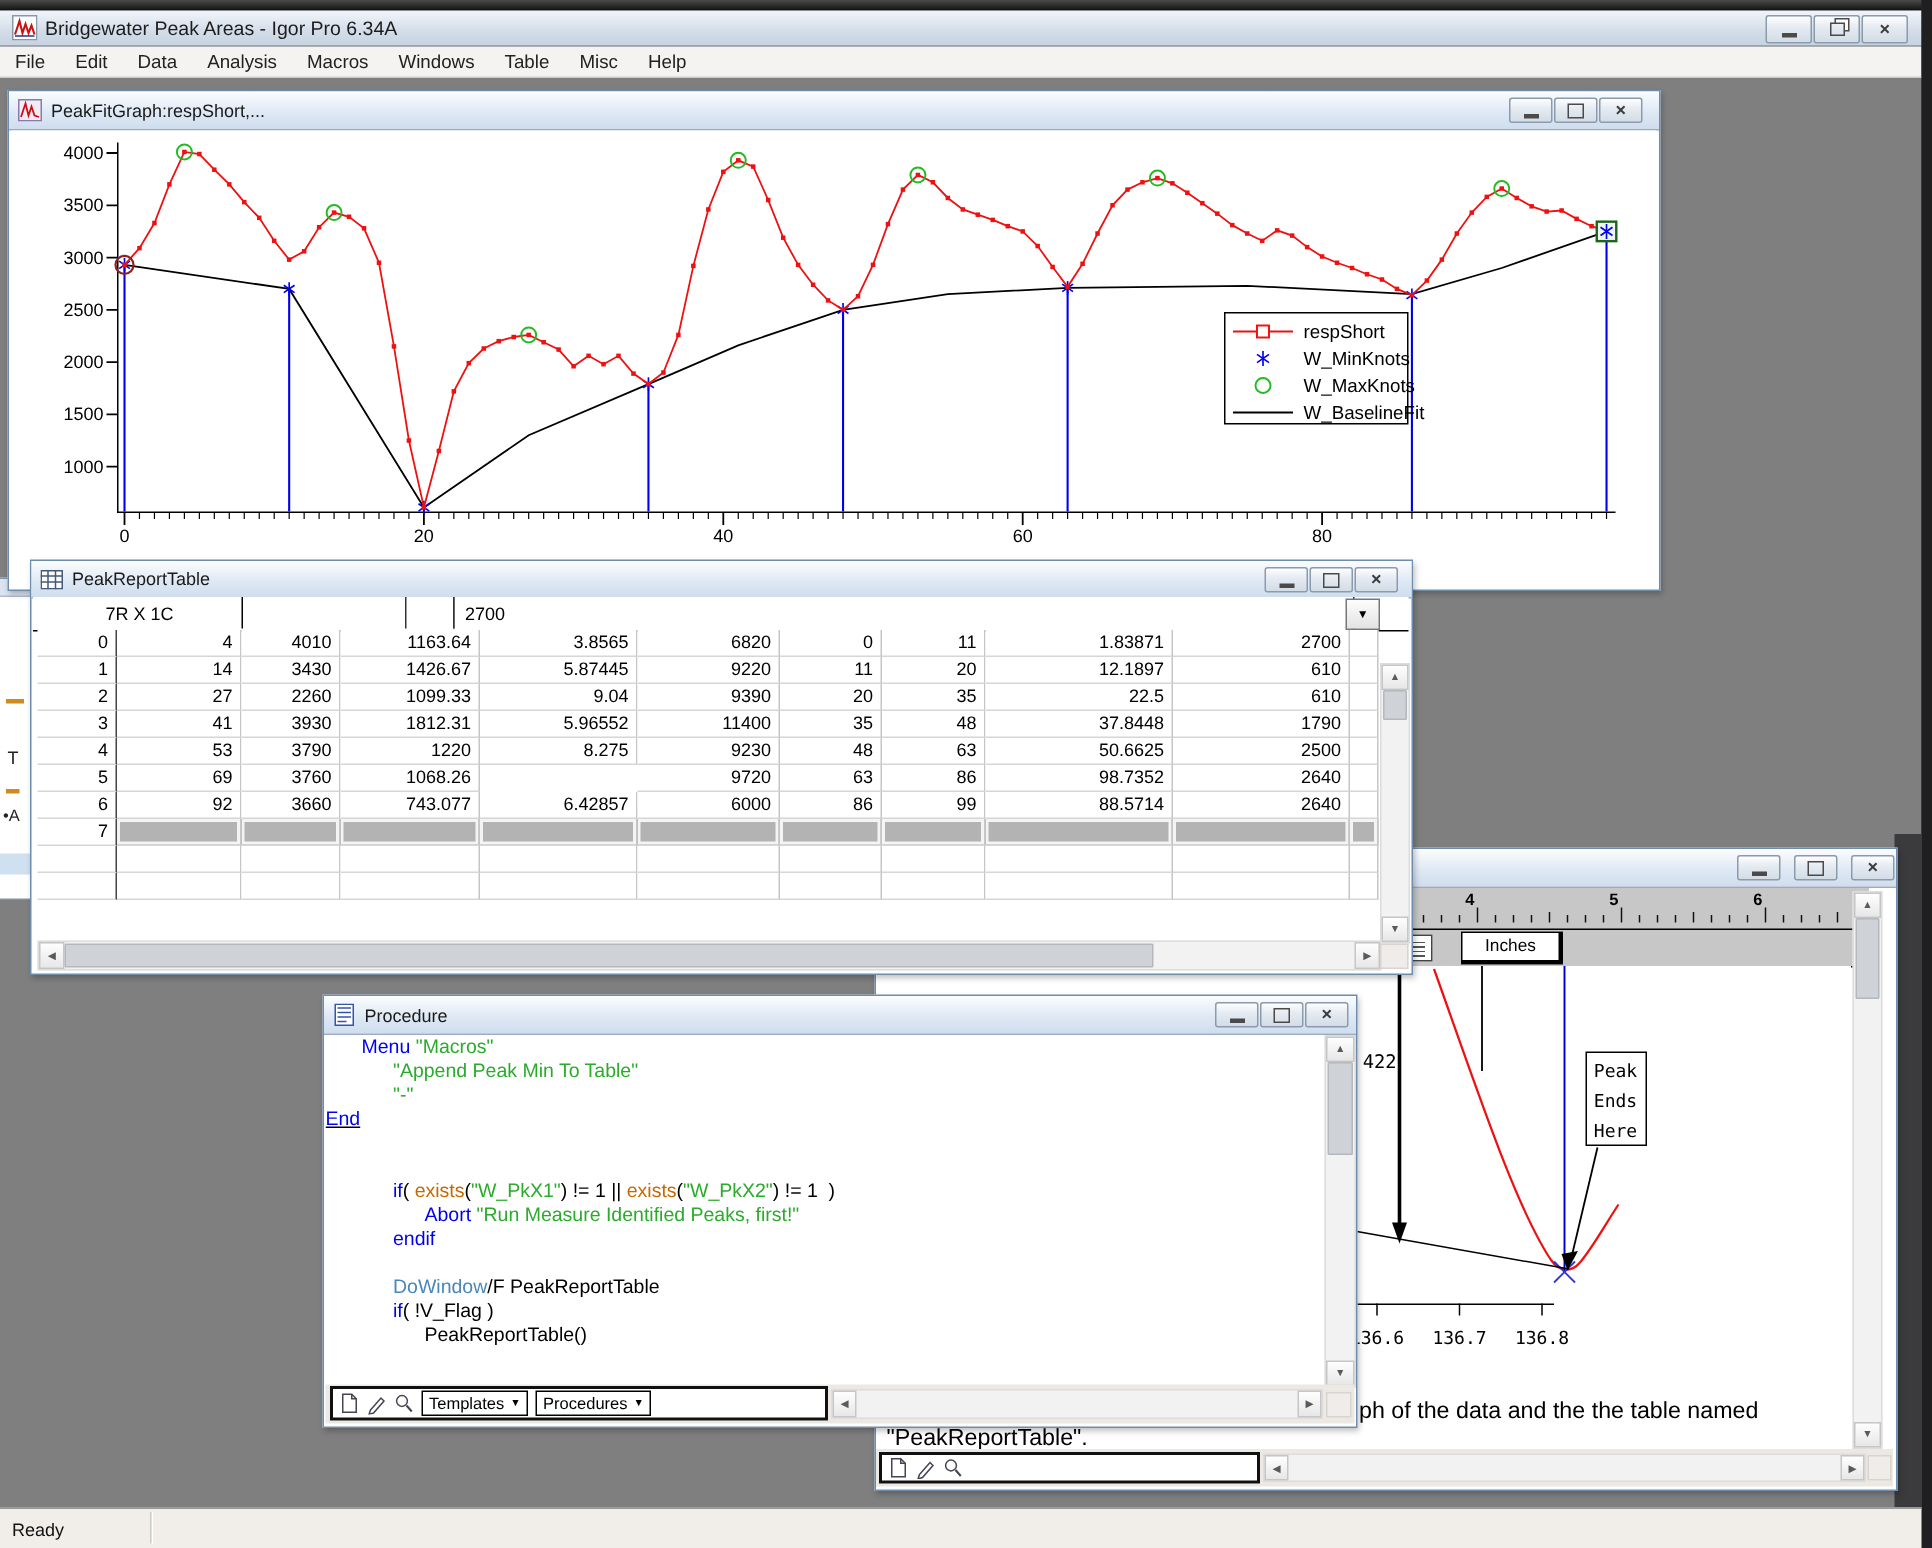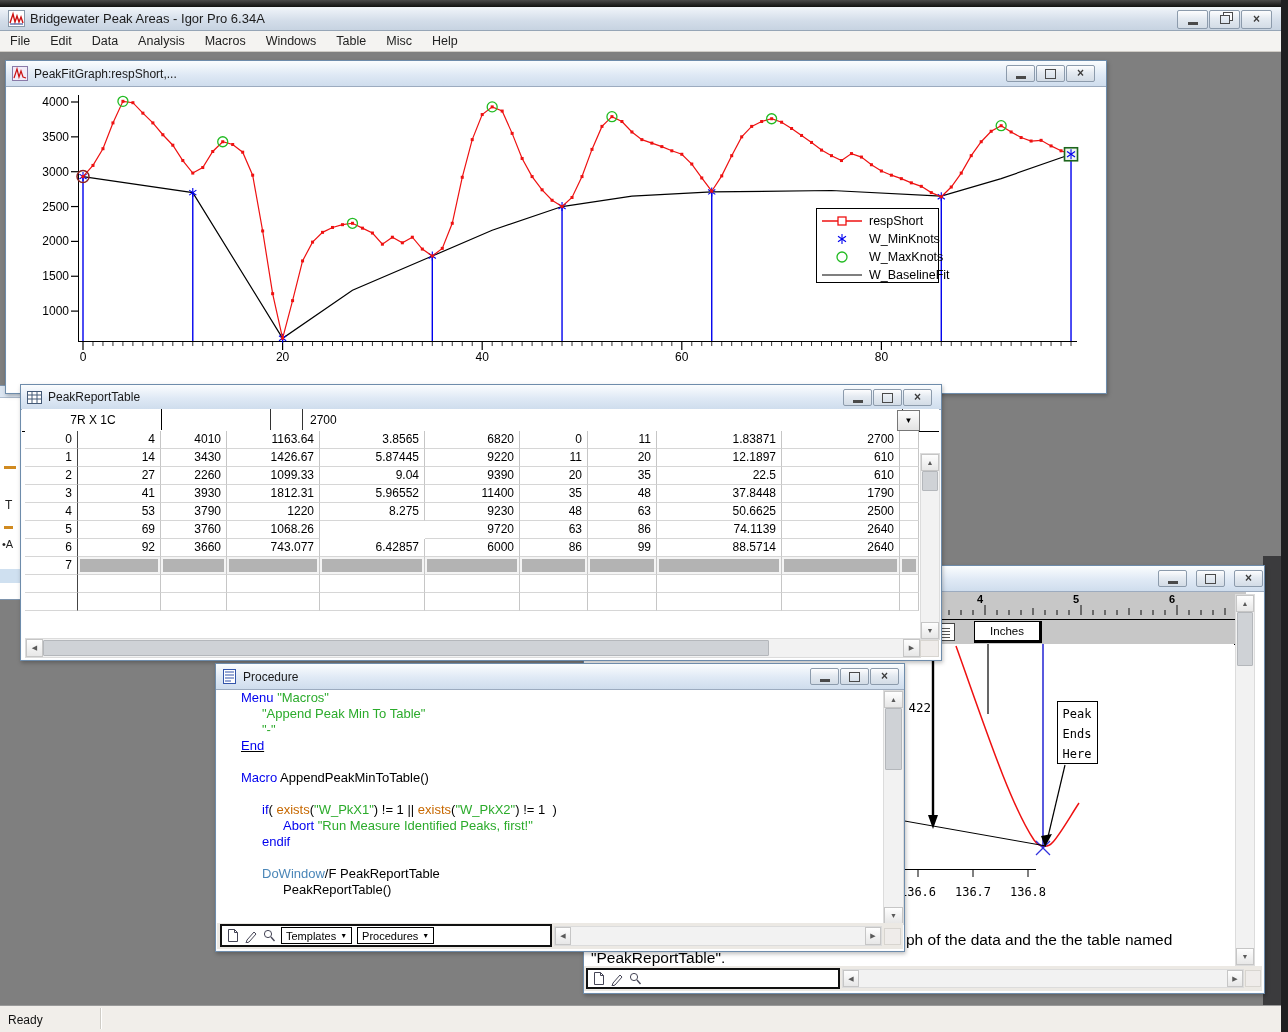--- a/index.html
+++ b/index.html
@@ -538,21 +538,21 @@
         <line x1="831" y1="154.75" x2="839" y2="149.25" stroke="#0000ee" stroke-width="1.1"></line>
         <text x="862" y="156" font-size="12.5">W_MinKnots</text>
         <circle cx="835" cy="170" r="5" fill="none" stroke="#22bb22" stroke-width="1.3"></circle>
         <text x="862" y="174" font-size="12.5">W_MaxKnots</text>
         <line x1="815" y1="188" x2="855" y2="188" stroke="#000000" stroke-width="1.2"></line>
         <text x="862" y="192" font-size="12.5">W_BaselineFit</text>
       </svg>
   </div>
 </div>
 
-<div class="win" id="tbl-win" style="left:20px;top:384px;width:920px;height:275px">
+<div class="win" id="tbl-win" style="left:20px;top:373px;width:920px;height:275px">
   <div class="ctitle" style="height:24px">
     <span class="cicon">
         <svg width="15" height="13" viewBox="0 0 15 13">
           <rect x="0.5" y="0.5" width="14" height="12" fill="#fff" stroke="#445a77"></rect>
           <line x1="0" y1="4" x2="15" y2="4" stroke="#445a77"></line>
           <line x1="0" y1="8" x2="15" y2="8" stroke="#445a77"></line>
           <line x1="5" y1="0" x2="5" y2="13" stroke="#445a77"></line>
           <line x1="10" y1="0" x2="10" y2="13" stroke="#445a77"></line>
         </svg>
       </span>
@@ -644,21 +644,21 @@
       </div>
       <div class="tr">
         <div class="td rownum" style="width: 53px;">5</div>
         <div class="td" style="width: 83px;">69</div>
         <div class="td" style="width: 66px;">3760</div>
         <div class="td" style="width: 93px;">1068.26</div>
         <div class="td" style="width: 105px; margin-top: 29px;">7.03734</div>
         <div class="td" style="width: 95px;">9720</div>
         <div class="td" style="width: 68px;">63</div>
         <div class="td" style="width: 69px;">86</div>
-        <div class="td" style="width: 125px;">74.1139</div>
+        <div class="td" style="width: 125px;">98.7352</div>
         <div class="td" style="width: 118px;">2640</div>
         <div class="td" style="width: 19px;"></div>
       </div>
       <div class="tr">
         <div class="td rownum" style="width: 53px;">6</div>
         <div class="td" style="width: 83px;">92</div>
         <div class="td" style="width: 66px;">3660</div>
         <div class="td" style="width: 93px;">743.077</div>
         <div class="td" style="width: 105px;">6.42857</div>
         <div class="td" style="width: 95px;">6000</div>
@@ -742,29 +742,29 @@
         <span class="g-box"></span>
       </div>
     <div class="winbtn abs" style="left:652px;top:4px">
         <span class="g-x">×</span>
       </div>
   </div>
   <div id="code-area">
       <div class="code-line" style="padding-left: 24px;"><span class="c-kw">Menu </span><span class="c-str">"Macros"</span></div>
       <div class="code-line" style="padding-left: 45px;"><span class="c-str">"Append Peak Min To Table"</span></div>
       <div class="code-line" style="padding-left: 45px;"><span class="c-str">"-"</span></div>
-      <div class="code-line" style="padding-left: 24px; text-decoration: underline;"><span class="c-kw">End</span></div>
+      <div class="code-line" style=" text-decoration: underline;"><span class="c-kw">End</span></div>
       <div class="code-line" style="padding-left: 24px;">&nbsp;</div>
-      <div class="code-line" style="padding-left: 24px;"><span class="c-kw">Macro </span><span class="c-pl">AppendPeakMinToTable()</span></div>
       <div class="code-line" style="padding-left: 24px;">&nbsp;</div>
       <div class="code-line" style="padding-left: 45px;"><span class="c-kw">if</span><span class="c-pl">( </span><span class="c-fn">exists</span><span class="c-pl">(</span><span class="c-str">"W_PkX1"</span><span class="c-pl">) != 1 || </span><span class="c-fn">exists</span><span class="c-pl">(</span><span class="c-str">"W_PkX2"</span><span class="c-pl">) != 1  )</span></div>
       <div class="code-line" style="padding-left: 66px;"><span class="c-kw">Abort </span><span class="c-str">"Run Measure Identified Peaks, first!"</span></div>
       <div class="code-line" style="padding-left: 45px;"><span class="c-kw">endif</span></div>
       <div class="code-line" style="padding-left: 24px;">&nbsp;</div>
       <div class="code-line" style="padding-left: 45px;"><span class="c-op">DoWindow</span><span class="c-pl">/F PeakReportTable</span></div>
+      <div class="code-line" style="padding-left: 45px;"><span class="c-kw">if</span><span class="c-pl">( !V_Flag )</span></div>
       <div class="code-line" style="padding-left: 66px;"><span class="c-pl">PeakReportTable()</span></div>
     </div>
   <div class="sb" style="left:667px;top:26px;width:19px;height:233px">
     <div class="sb-btn" style="left:0;top:0;width:17px;height:15px">▲</div>
     <div class="sb-thumb" style="left:1px;top:17px;width:15px;height:60px"></div>
     <div class="sb-btn" style="left:0;top:216px;width:17px;height:15px">▼</div>
   </div>
   <div id="proc-bottom">
     <div class="toolbox" style="left:3px;top:1px;width:328px;height:19px">
       <svg class="mini" viewBox="0 0 14 15">

